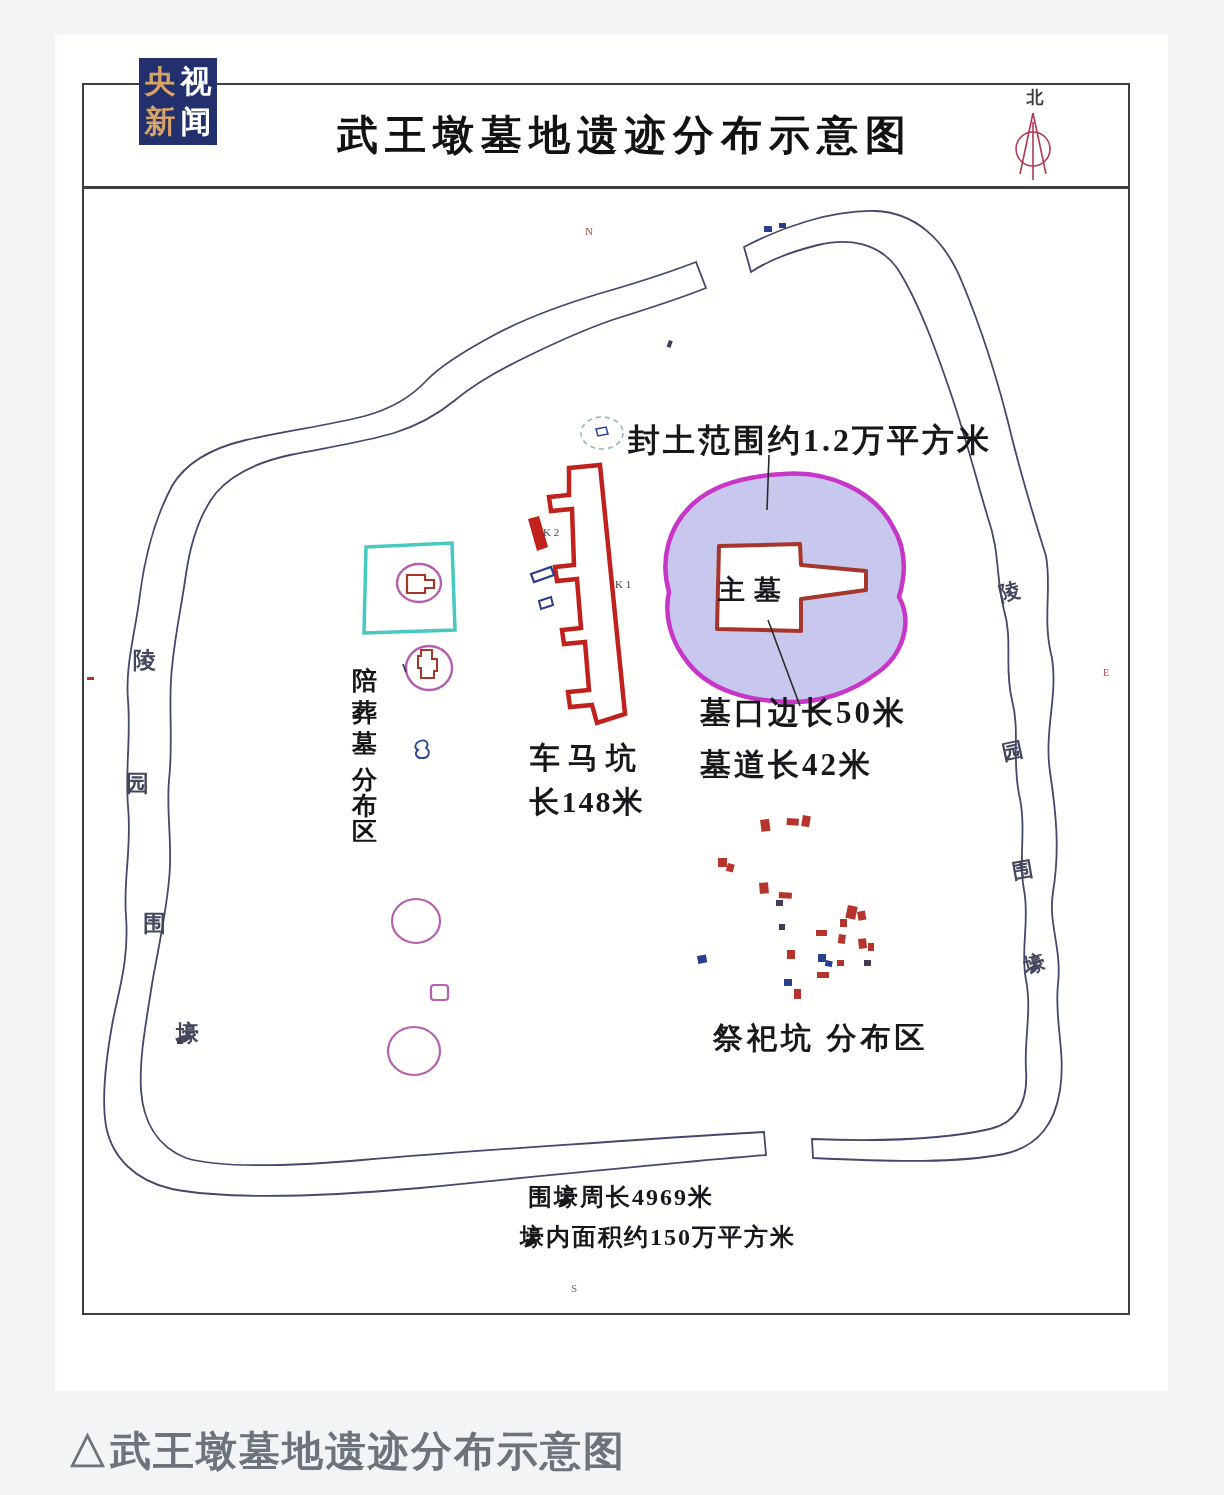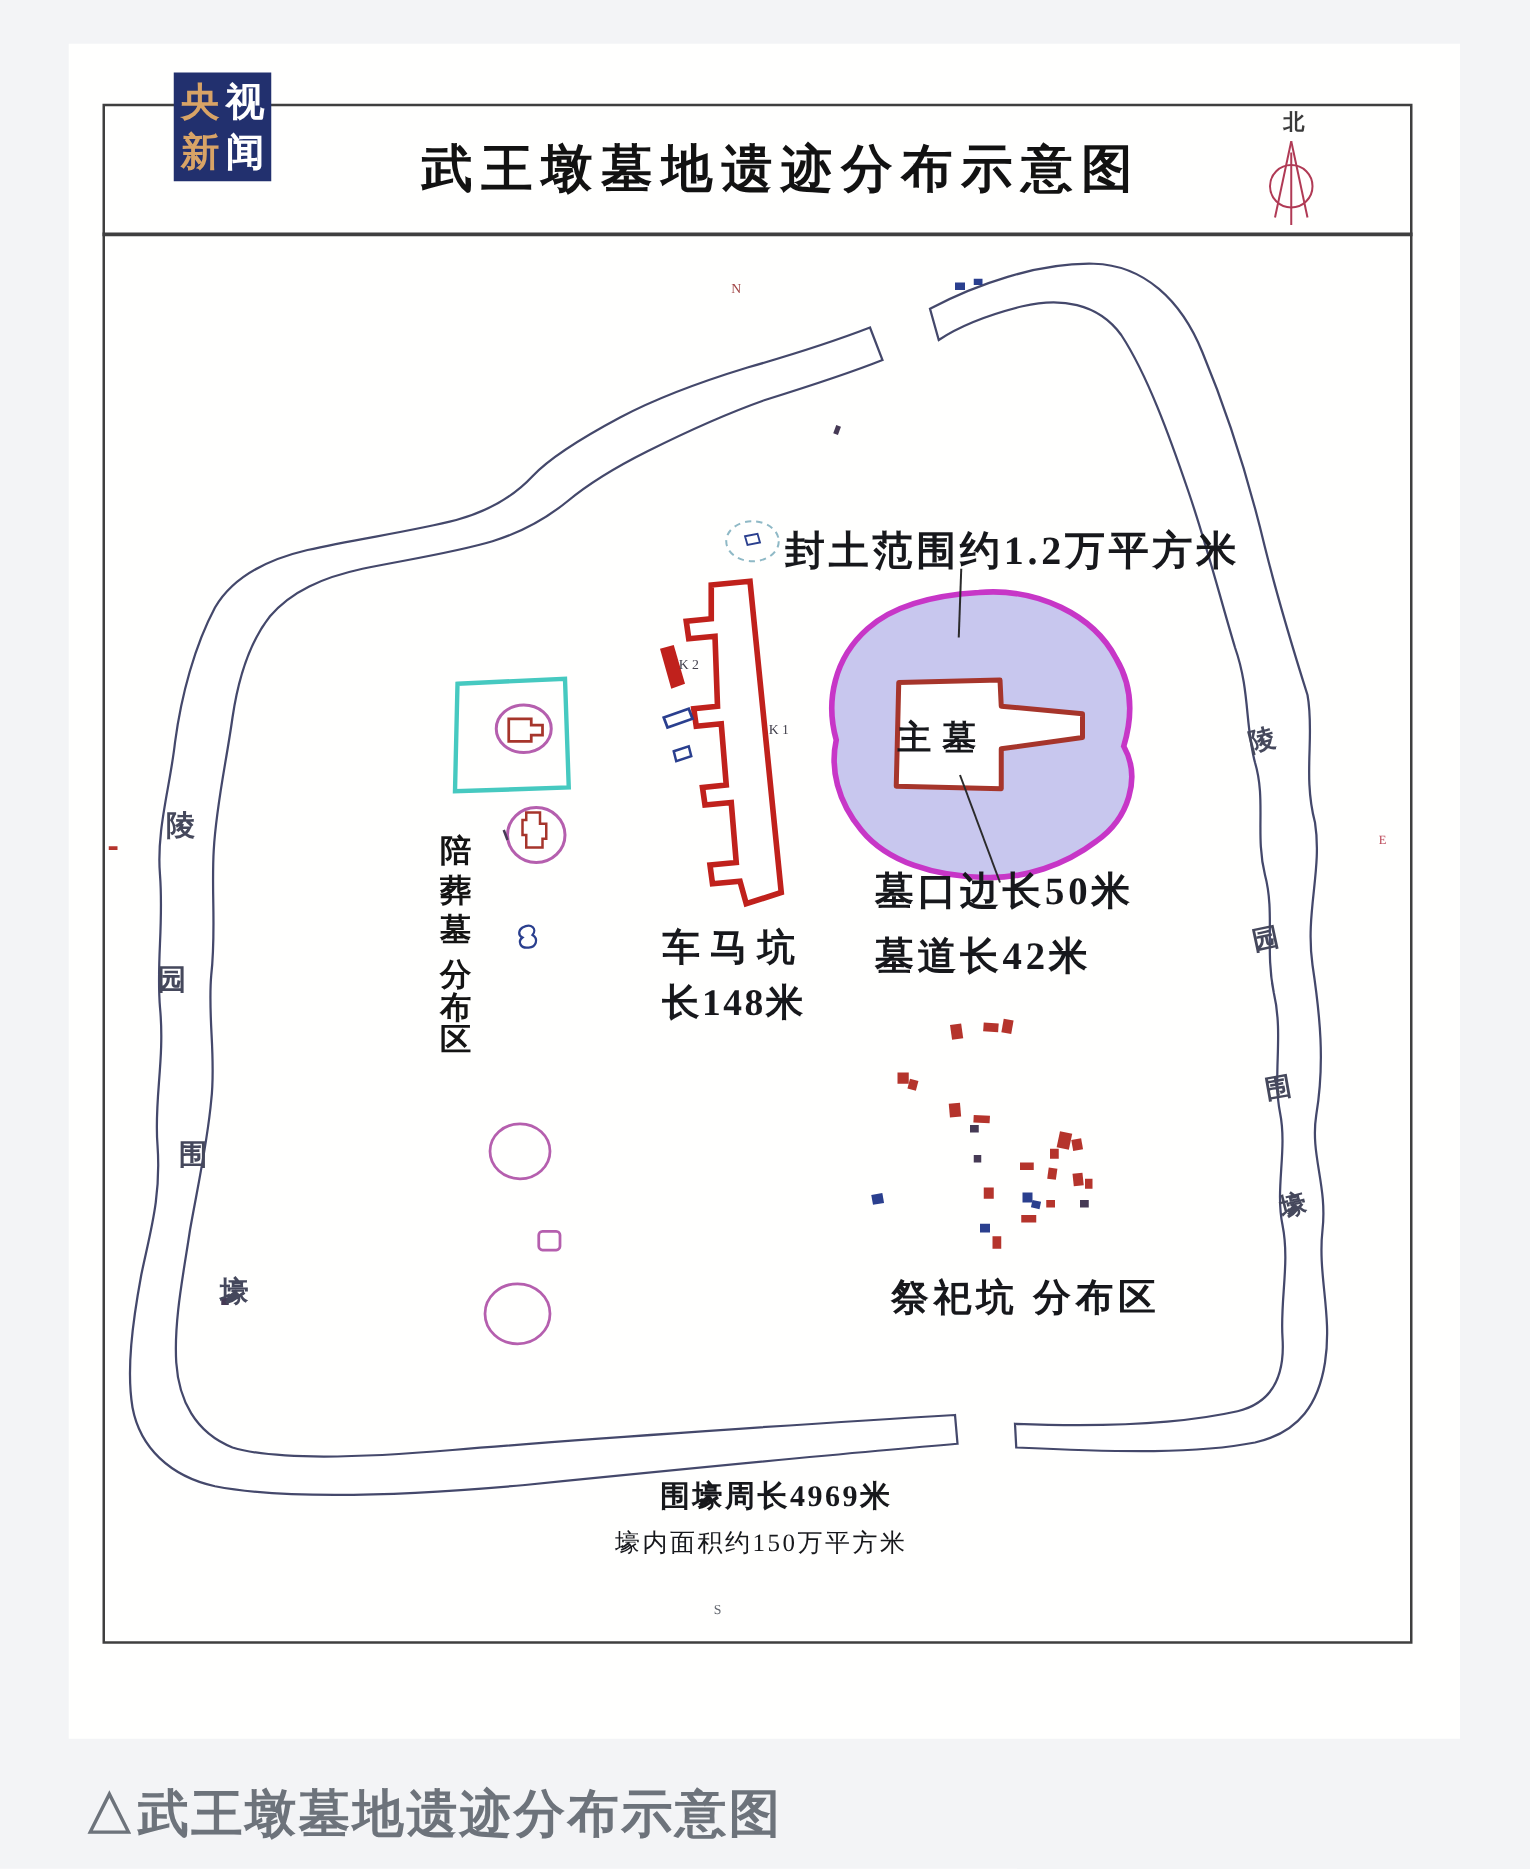--- a/index.html
+++ b/index.html
@@ -139,21 +139,21 @@
   <div class="lbl" style="left:628px; top:419px; font-size:32px; letter-spacing:3px;">封土范围约1.2万平方米</div>
   <div class="lbl" style="left:718px; top:572px; width:85px; font-size:27px; letter-spacing:9px; font-weight:700;">主墓</div>
   <div class="lbl" style="left:700px; top:692px; font-size:31px; letter-spacing:3px; font-weight:700;">墓口边长50米</div>
   <div class="lbl" style="left:700px; top:744px; font-size:31px; letter-spacing:3px; font-weight:700;">墓道长42米</div>
   <div class="lbl" style="left:512px; top:738px; width:150px; text-align:center; font-size:30px; letter-spacing:8px; font-weight:700;">车马坑</div>
   <div class="lbl" style="left:512px; top:782px; width:150px; text-align:center; font-size:30px; letter-spacing:2px; font-weight:700;">长148米</div>
   <div class="tiny" style="left:543px; top:526px; font-size:11px; color:#44424e;">K 2</div>
   <div class="tiny" style="left:577px; top:578px; font-size:11px; color:#44424e;margin-left:38px;">K 1</div>
   <div class="lbl" style="left:713px; top:1018px; font-size:30px; letter-spacing:4px; font-weight:700;">祭祀坑 分布区</div>
   <div class="lbl" style="left:528px; top:1181px; font-size:24px; letter-spacing:2px; font-weight:700;">围壕周长4969米</div>
-  <div class="lbl" style="left:492px; top:1221px; font-size:20px; letter-spacing:2px; font-weight:400;">壕内面积约150万平方米</div>
+  <div class="lbl" style="left:520px; top:1221px; font-size:24px; letter-spacing:2px; font-weight:700;">壕内面积约150万平方米</div>
 
   <div class="vchar" style="left:133px; top:645px; font-size:23px; color:#45485c;">陵</div>
   <div class="vchar" style="left:126px; top:768px; font-size:23px; color:#45485c;">园</div>
   <div class="vchar" style="left:143px; top:908px; font-size:23px; color:#45485c;">围</div>
   <div class="vchar" style="left:176px; top:1018px; font-size:23px; color:#45485c;">壕</div>
 
   <div class="vchar" style="left:999px; top:578px; font-size:21px; color:#45485c; transform:rotate(-14deg);">陵</div>
   <div class="vchar" style="left:1002px; top:737px; font-size:21px; color:#45485c; transform:rotate(-12deg);">园</div>
   <div class="vchar" style="left:1012px; top:856px; font-size:21px; color:#45485c; transform:rotate(-10deg);">围</div>
   <div class="vchar" style="left:1024px; top:950px; font-size:21px; color:#45485c; transform:rotate(-14deg);">壕</div>

